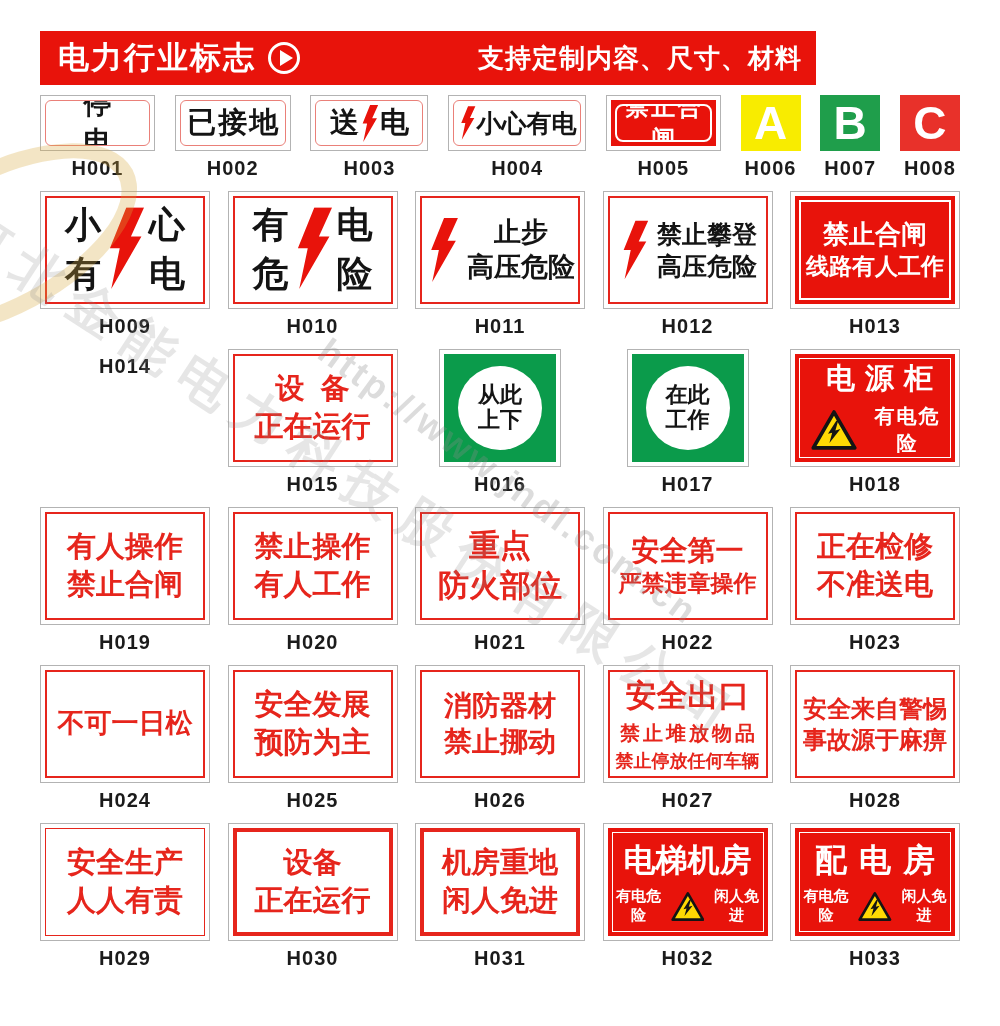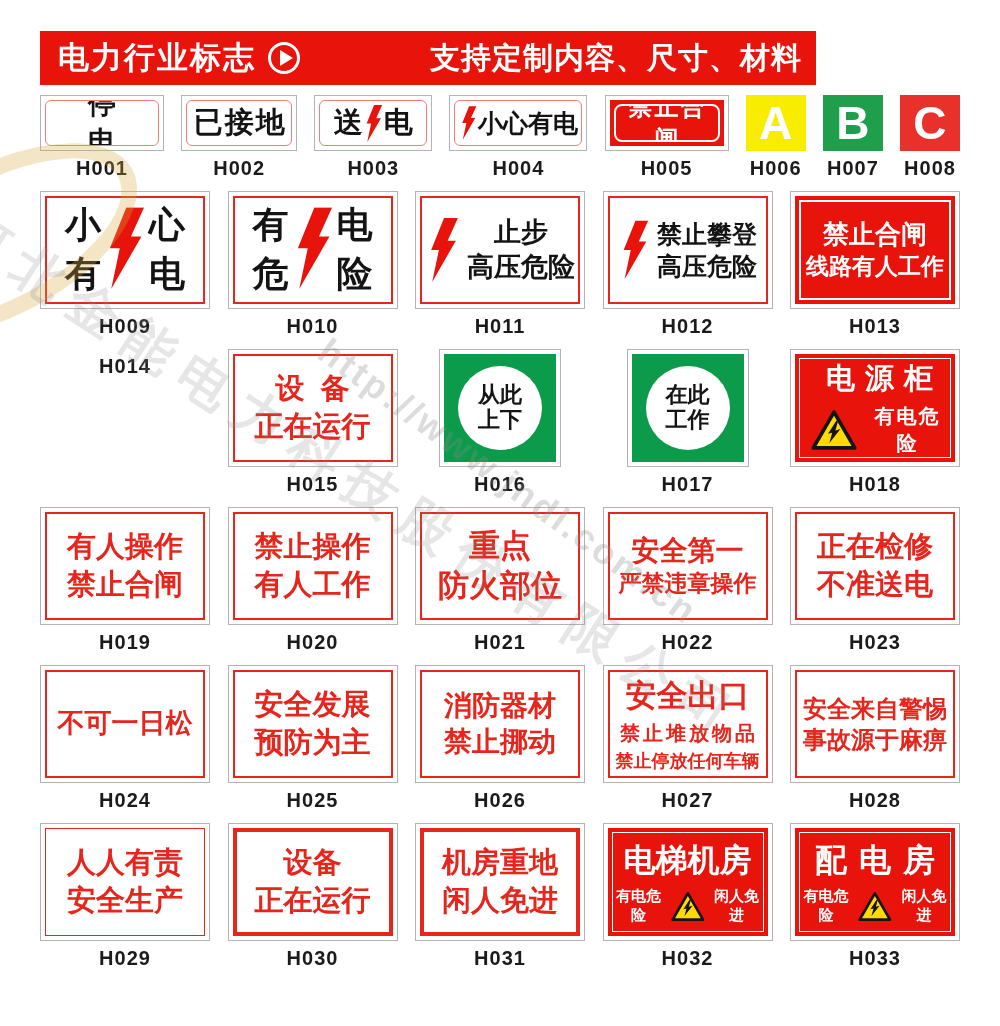--- a/index.html
+++ b/index.html
@@ -23,21 +23,21 @@
   }
   .play {
     width:32px; height:32px; border:3px solid #fff; border-radius:50%;
     display:flex; align-items:center; justify-content:center; flex:0 0 auto;
   }
   .play .tri {
     width:0; height:0; margin-left:4px;
     border-top:8px solid transparent; border-bottom:8px solid transparent;
     border-left:13px solid #fff;
   }
-  .header .subtitle { color:#fff; font-size:30px; font-weight:bold; letter-spacing:1px; }
+  .header .subtitle { color:#fff; font-size:26px; font-weight:bold; letter-spacing:1px; }
 
   
   .wm { position:absolute; pointer-events:none; white-space:nowrap; z-index:6; font-weight:bold; }
   .wm-company { left:-20px; top:195px; transform:rotate(33deg); transform-origin:0 0;
     font-size:52px; letter-spacing:14px; color:rgba(140,140,140,.22); }
   .wm-url { left:335px; top:330px; transform:rotate(36deg); transform-origin:0 0;
     font-size:36px; letter-spacing:3px; color:rgba(140,140,140,.30); }
   .swoosh { position:absolute; left:-150px; top:165px; width:300px; height:150px;
     border:16px solid rgba(216,168,64,.30); border-radius:50%;
     transform:rotate(-28deg); pointer-events:none; z-index:5; }
@@ -63,21 +63,21 @@
   .redwrap .inner { margin:4px; border:2px solid #fff; color:#fff; }
   .redwrap .inner.rounded { border-radius:8px; }
   .greenwrap { flex:1; background:#0b9b4b; display:flex; }
   .greenwrap .inner { margin:2px;font-family:Liberation Serif, serif; }
   .circle { width:84px; height:84px; background:#fff; border-radius:50%;
     display:flex; flex-direction:column; align-items:center; justify-content:center;
     color:#141414; font-weight:bold; font-size:22px; line-height:1.12; }
 
   
   .s-small { height:56px; }
-  .w132{width:124px} .w120{width:116px} .w118{width:118px} .w138{width:138px}
+  .w132{width:115px} .w120{width:116px} .w118{width:118px} .w138{width:138px}
   .s-std { width:170px; height:118px; }
   .s-green { width:122px; height:118px; }
   .c-std { width:170px; }
   .tile { width:60px; height:56px; display:flex; align-items:center; justify-content:center;
     color:#fff; font-size:46px; font-weight:bold; line-height:1; }
   .tile-a{background:#f8ec00} .tile-b{background:#1f9e4b} .tile-c{background:#e8312a}
 
   
   .tk { color:#141414; } .tr { color:#e6251c; } .tw { color:#fff; }
   .b { font-weight:bold; }
@@ -425,22 +425,22 @@
           </div>
         </div>
         <div class="label">H028</div>
       </div>
     </div>
 
     <div class="row">
       <div class="cell c-std">
         <div class="sign s-std">
           <div class="inner rb1">
+            <span class="tr b f29 lh">安全生产</span>
             <span class="tr b f29 lh">人人有责</span>
-            <span class="tr b f29 lh">安全生产</span>
           </div>
         </div>
         <div class="label">H029</div>
       </div>
       <div class="cell c-std">
         <div class="sign s-std">
           <div class="inner rb4">
             <span class="tr b f29 lh">设备</span>
             <span class="tr b f29 lh">正在运行</span>
           </div>

